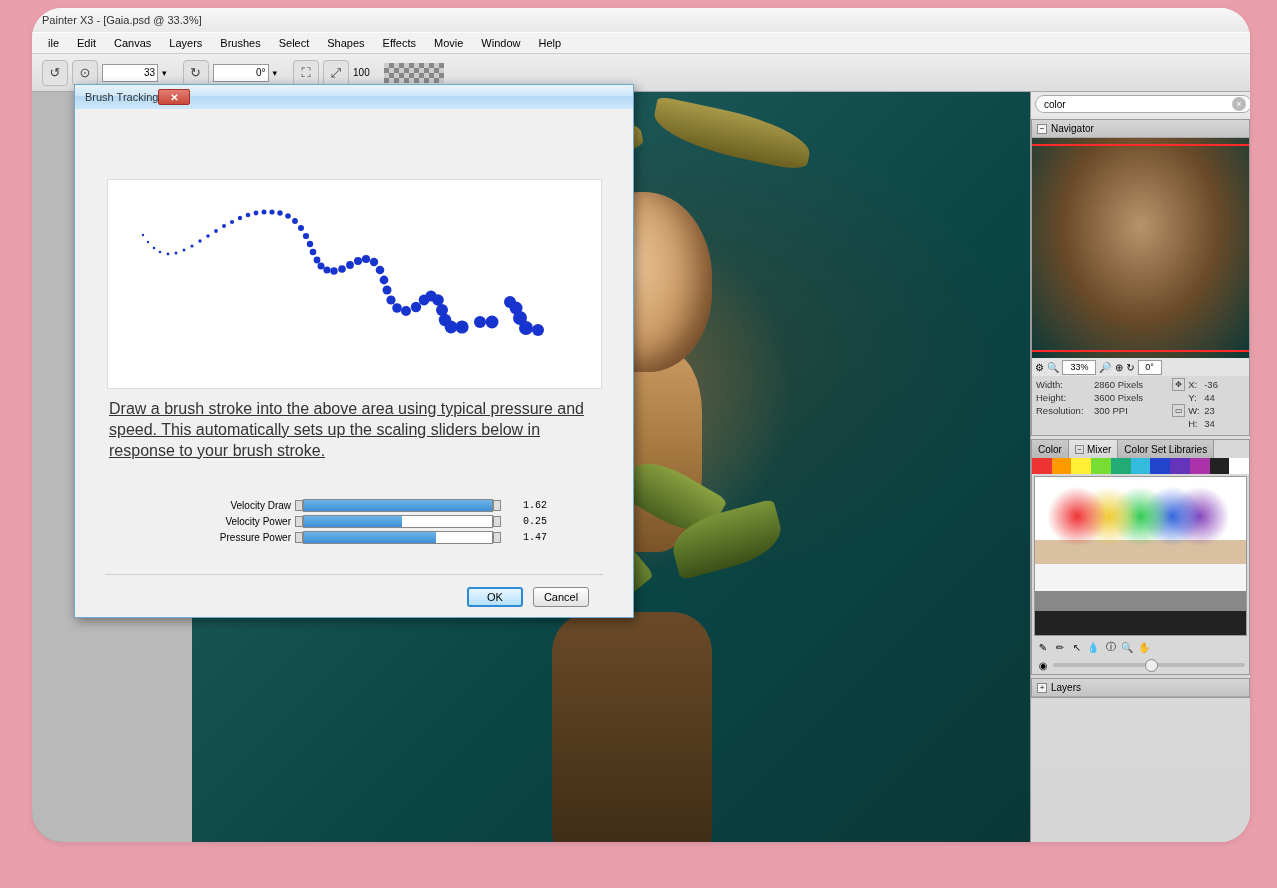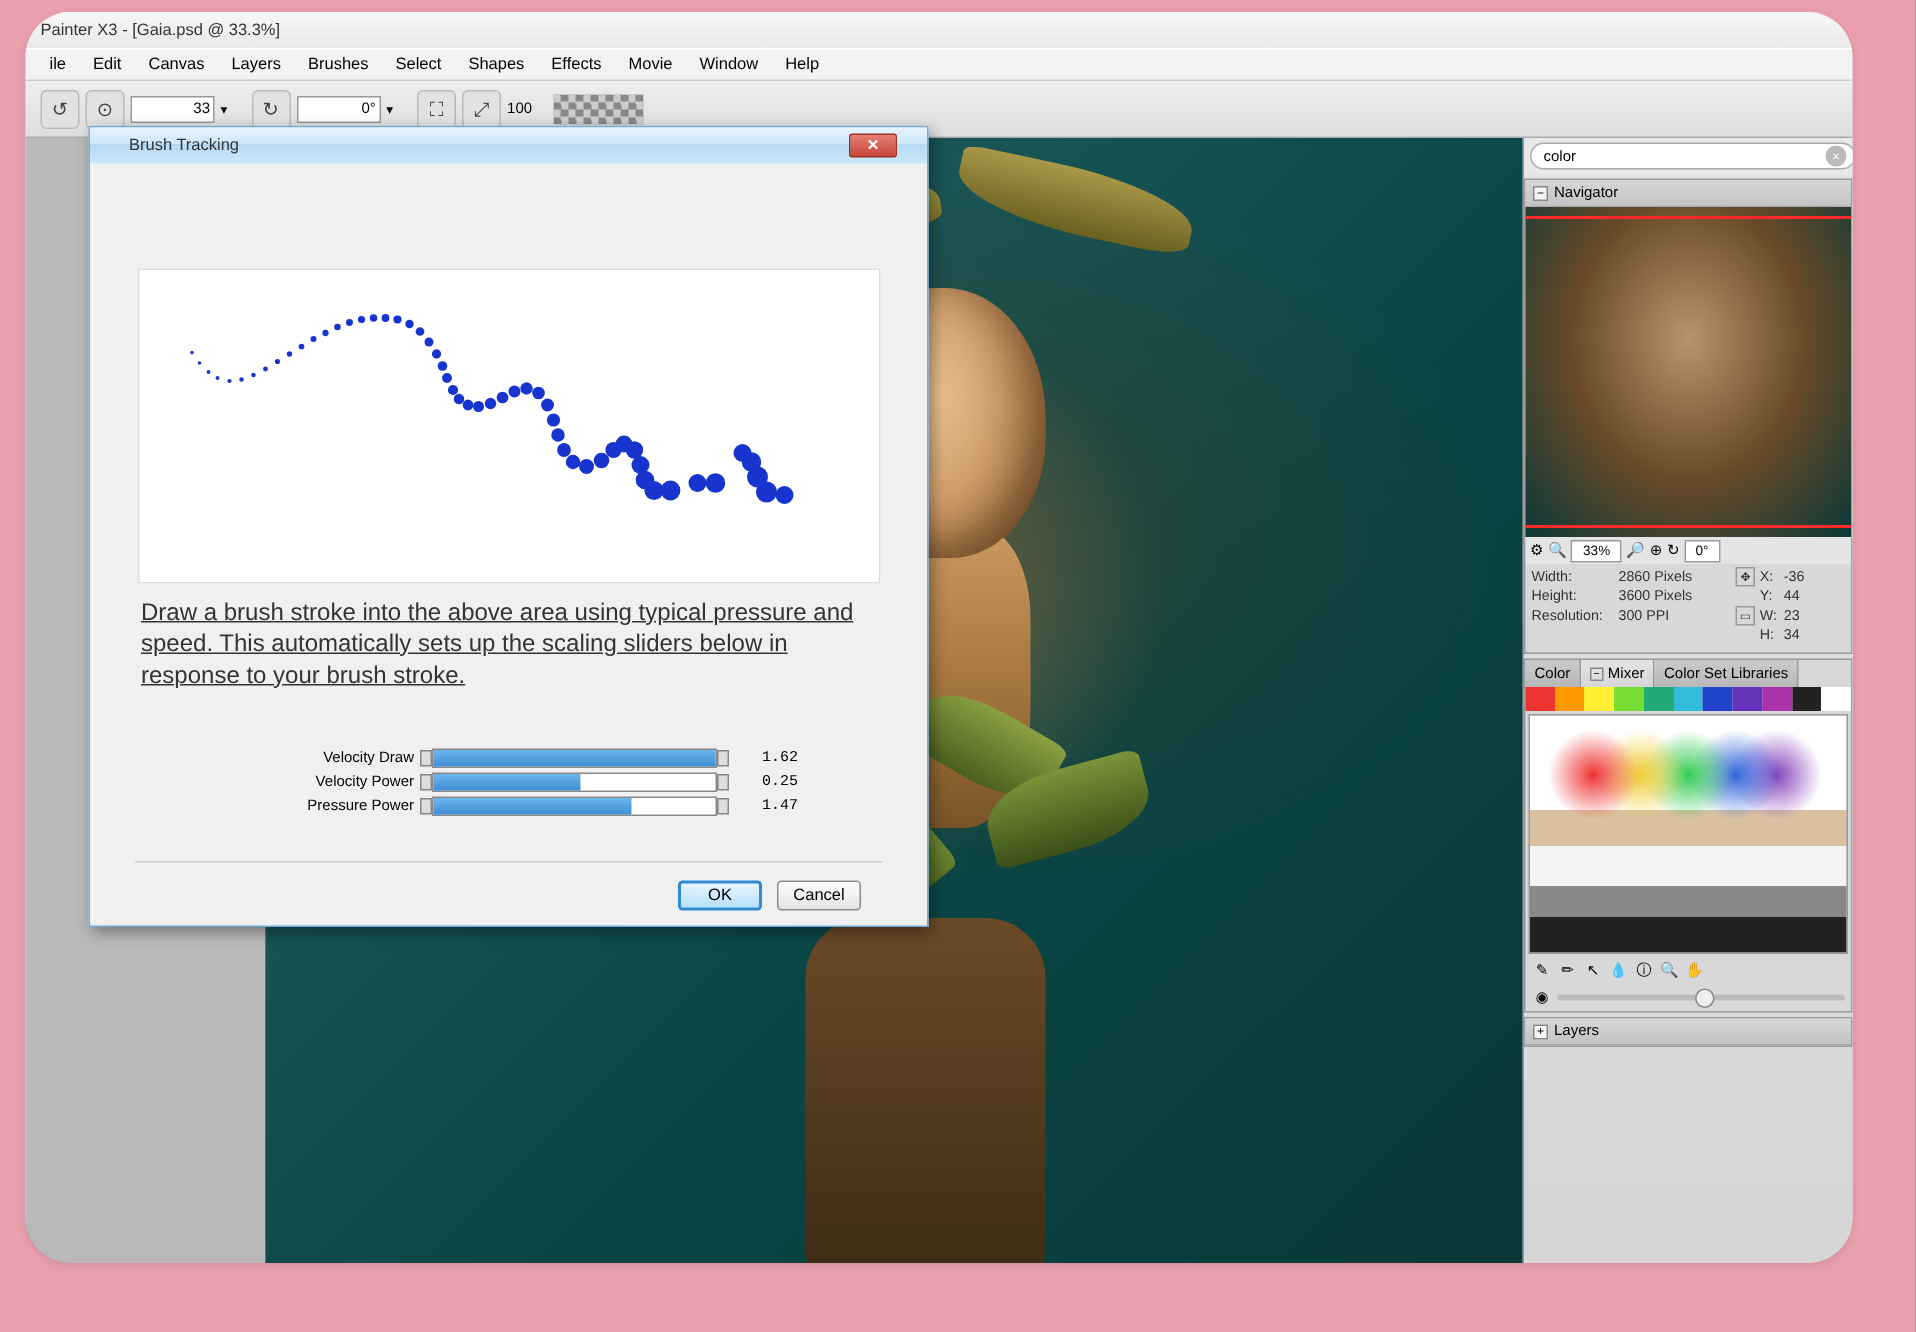--- a/index.html
+++ b/index.html
@@ -1,19 +1,19 @@
 <!DOCTYPE html>
 <html><head>
 <meta charset="utf-8">
 <style>
 * { box-sizing: border-box; margin: 0; padding: 0; }
 body { background: #eaa0ac; font-family: "Segoe UI", Tahoma, sans-serif; font-size: 11px; overflow: hidden; }
 
 .frame {
-  position: absolute; left: 17px; top: 8px; width: 1218px; height: 834px;
+  position: absolute; left: 32px; top: 8px; width: 1218px; height: 834px;
   background: #f0f0f0; border-radius: 30px; overflow: hidden;
   box-shadow: 0 2px 6px rgba(0,0,0,0.1);
 }
 
 
 .title-bar { height: 24px; background: linear-gradient(#f7f7f7,#e9e9e9); display: flex; align-items: center; padding-left: 10px; font-size: 11px; color: #333; }
 
 
 .menu-bar { height: 22px; background: #f2f2f2; border-top:1px solid #fff; border-bottom:1px solid #ccc; display: flex; align-items: center; padding-left: 8px; gap: 2px; }
 .menu-bar span { padding: 2px 8px; cursor: default; }
@@ -46,21 +46,21 @@
 .face { position:absolute; left:380px; top:100px; width:140px; height:180px;
   background: radial-gradient(ellipse at 45% 40%, #e8c090, #c89560 60%, #8a6030);
   border-radius: 48% 48% 45% 45%; box-shadow: inset -15px -10px 30px rgba(60,30,10,0.5);
 }
 .neck { position:absolute; left:400px; top:260px; width:110px; height:200px;
   background: linear-gradient(#c89860,#a67840,#7a5428); border-radius: 30% 30% 40% 40%;
 }
 
 
 .dialog { position:absolute; left:42px; top:76px; width:560px; height:534px; background:#f0f0f0; border:1px solid #6fa9d6; box-shadow: 2px 3px 10px rgba(0,0,0,0.4); z-index:100;}
-.dlg-title { height:24px; background: linear-gradient(#e8f4fc, #cde7fa 45%, #b4d8f4 46%, #cde8fb); display:flex; align-items:center; justify-content:space-between; padding:0 20px; }
+.dlg-title { height:24px; background: linear-gradient(#e8f4fc, #cde7fa 45%, #b4d8f4 46%, #cde8fb); display:flex; align-items:center; justify-content:flex-start; padding:0 4px; }
 .dlg-title span { font-size:11px; color:#333; padding-left:6px;}
 .dlg-close { width:32px; height:16px; background:linear-gradient(#e57d73,#c9483a); border:1px solid #a03020; border-radius:2px; color:#fff; font-size:10px; display:flex; align-items:center; justify-content:center; font-weight:bold;}
 .dlg-body { padding:20px 30px; }
 .stroke-box { margin:50px auto 10px; width:495px; height:210px; background:#fff; border:1px solid #ddd; position:relative;}
 .dlg-help { font-size:16px; color:#333; margin:8px 4px 38px; line-height:1.3; max-width:480px;text-decoration:underline;}
 .slider-row { display:flex; align-items:center; justify-content:center; margin:3px 0; font-size:10px;}
 .slider-row .lbl { width:118px; text-align:right; padding-right:4px;}
 .slider-track { width:190px; height:13px; background:#fff; border:1px solid #888; position:relative; display:flex;}
 .slider-fill { background: linear-gradient(#6db5ea,#3d90d4); height:100%; }
 .slider-val { width:30px; padding-left:22px;font-family:Liberation Mono, monospace;}

